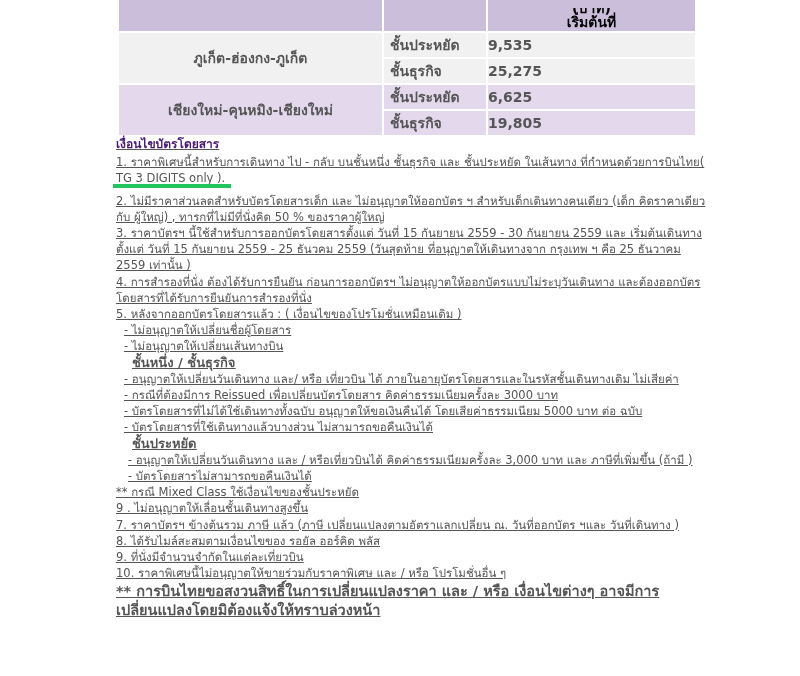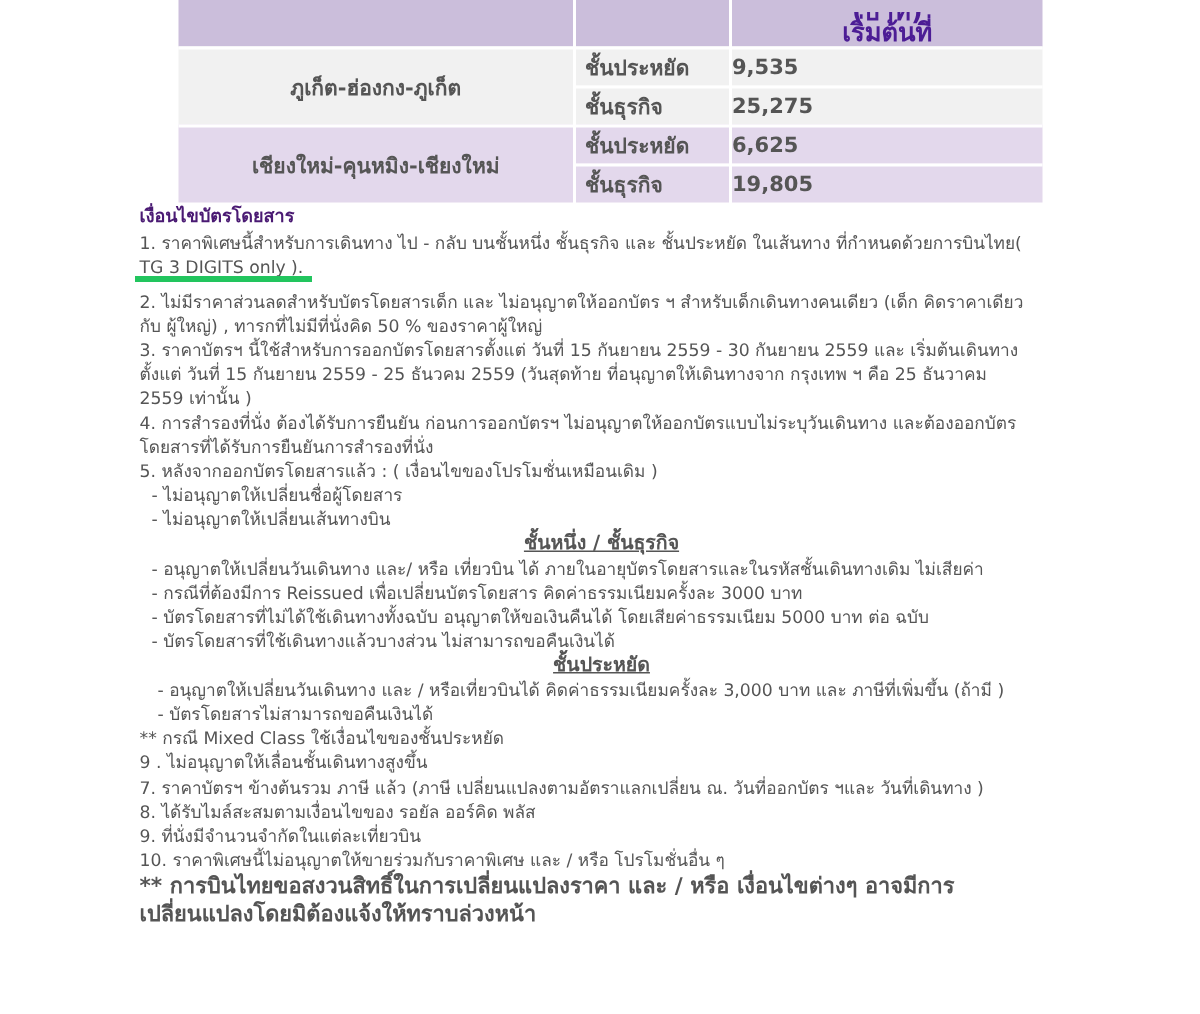--- a/index.html
+++ b/index.html
@@ -6,37 +6,37 @@
   body {
     width: 800px; height: 676px; background: #ffffff; position: relative; overflow: hidden;
     font-family: "DejaVu Sans", sans-serif;
   }
   .fare-table {
     position: absolute; left: 117px; top: 0; width: 580px;
     border-collapse: separate; border-spacing: 2px 0;
   }
   .fare-table td { padding: 0; font-family: "DejaVu Sans", sans-serif; font-weight: bold; color: #555555; }
   .hdr td { background: #cbbedb; height: 29px; }
-  .hdr .price-hdr { color: #4c1d95; font-size: 17px; text-align: center; line-height: 13px; vertical-align: bottom; padding-bottom: 2px; }
+  .hdr .price-hdr { color: #000000; font-size: 14px; text-align: center; line-height: 13px; vertical-align: bottom; padding-bottom: 2px; }
   .hdr .price-hdr .unit { display: block; height: 8px; overflow: hidden; line-height: 0; padding-top: 0; }
   .hdr .price-hdr .unit span { display:block; margin-top:-6px; line-height:13px; }
   .row td { height: 24px; font-size: 14px; border-top: 2px solid #ffffff; }
   .grey td { background: #f1f1f1; }
   .lilac td { background: #e3d8ec; }
   .route { width: 263px; text-align: center; margin-top: 12px; }
   .cls { width: 96px; padding-left: 6px !important; text-align: left; }
   .price { }
 
-  .cond { position: absolute; left: 93px; top: 136px; width: 600px; font-size: 11.5px; color: #555555; line-height: 16.2px; font-family: "DejaVu Sans", sans-serif; }
+  .cond { position: absolute; left: 116px; top: 136px; width: 600px; font-size: 11.5px; color: #555555; line-height: 16.2px; font-family: "DejaVu Sans", sans-serif; text-decoration: underline; }
   .cond .title { color: #4a1a73; font-weight: bold; font-size: 12px; margin-bottom: 2px; }
   .cond p { margin: 0; white-space: nowrap; }
   .cond .ul-red { display: inline-block; border-bottom: 4px solid #22c55e; height: 14px; overflow: hidden; padding-right: 6px; margin-left: -3px; padding-left: 3px;}
   .cond .sub { padding-left: 8px; }
   .cond .sub2 { padding-left: 12px; }
-  .cond .h2 { font-weight: bold; text-decoration: underline; font-size: 13px; padding-left: 16px; text-align: center; }
+  .cond .h2 { font-weight: bold; text-decoration: underline; font-size: 13px; padding-left: 16px; }
   .cond .final { font-weight: bold; font-size: 14.5px; line-height: 19px; margin-top: 1px; white-space: normal; width: 560px; }
 </style>
 </head>
 <body>
 
 <table class="fare-table">
   <tbody>
       <tr class="hdr">
     <td class="route"></td>
     <td class="cls"></td>

